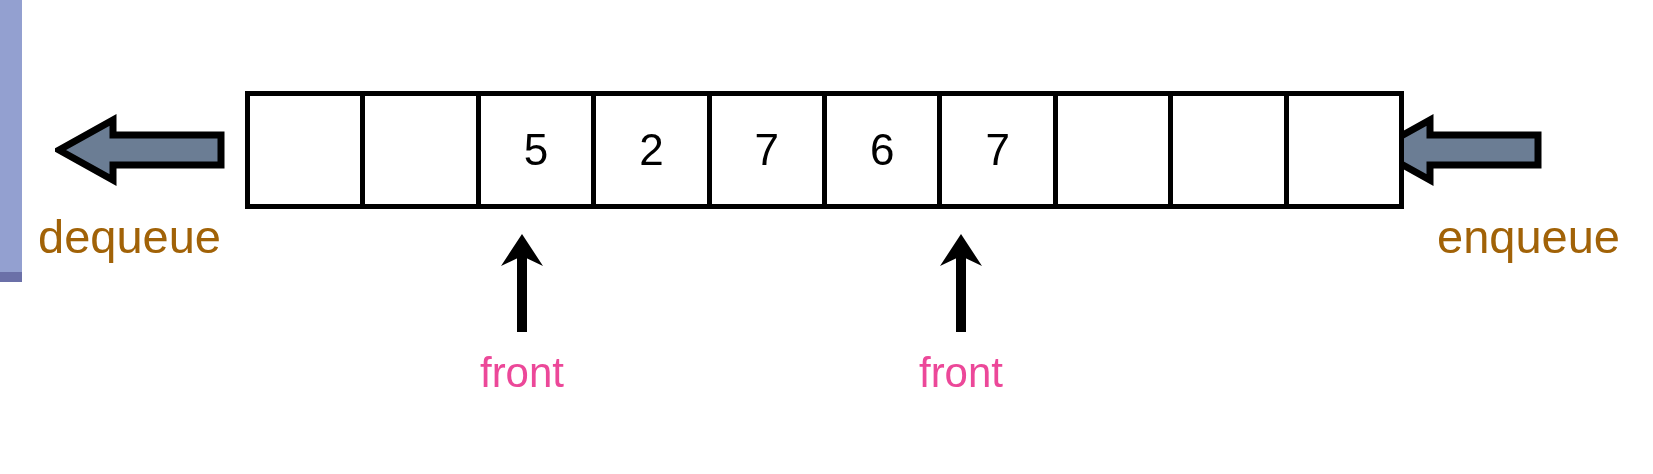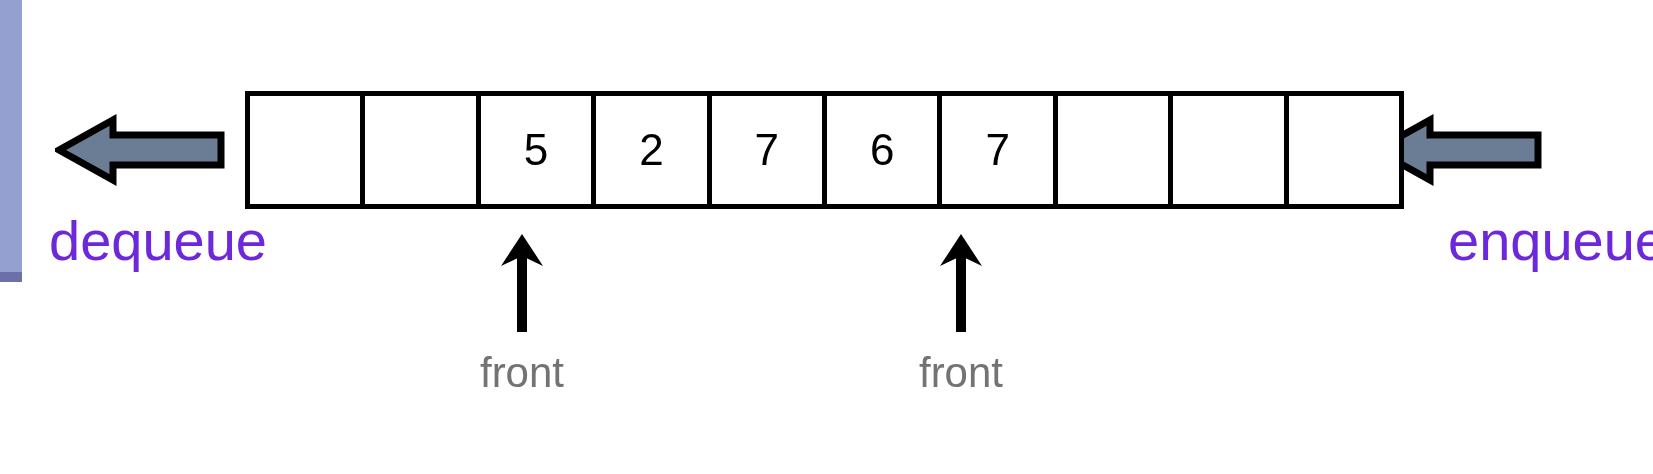--- a/index.html
+++ b/index.html
@@ -66,45 +66,44 @@
     position: absolute;
     width: 170px;
     height: 80px;
   }
   #dequeue-arrow { left: 55px;  top: 110px; }
   #enqueue-arrow { left: 1372px; top: 110px; }
 
   
   .side-caption {
     position: absolute;
-    font-size: 56px;
-    color: #6d28d9;
+    font-size: 47px;
+    color: #a16207;
     line-height: 1;
     white-space: nowrap;
-    margin-left: 11px;
   }
   #dequeue-label { left: 38px;  top: 213px; }
   #enqueue-label { left: 1437px; top: 213px; }
 
   
   .pointer-arrow {
     position: absolute;
     width: 60px;
     height: 100px;
     top: 232px;
   }
   #front-arrow { left: 492px; }
   #rear-arrow  { left: 931px; }
 
   
   .pointer-caption {
     position: absolute;
     top: 352px;
     font-size: 42px;
-    color: #737373;
+    color: #ec4899;
     line-height: 1;
     white-space: nowrap;
     text-align: center;
     width: 200px;
   }
   #front-label { left: 422px; }
   #rear-label  { left: 861px; }
 </style>
 </head>
 <body>

